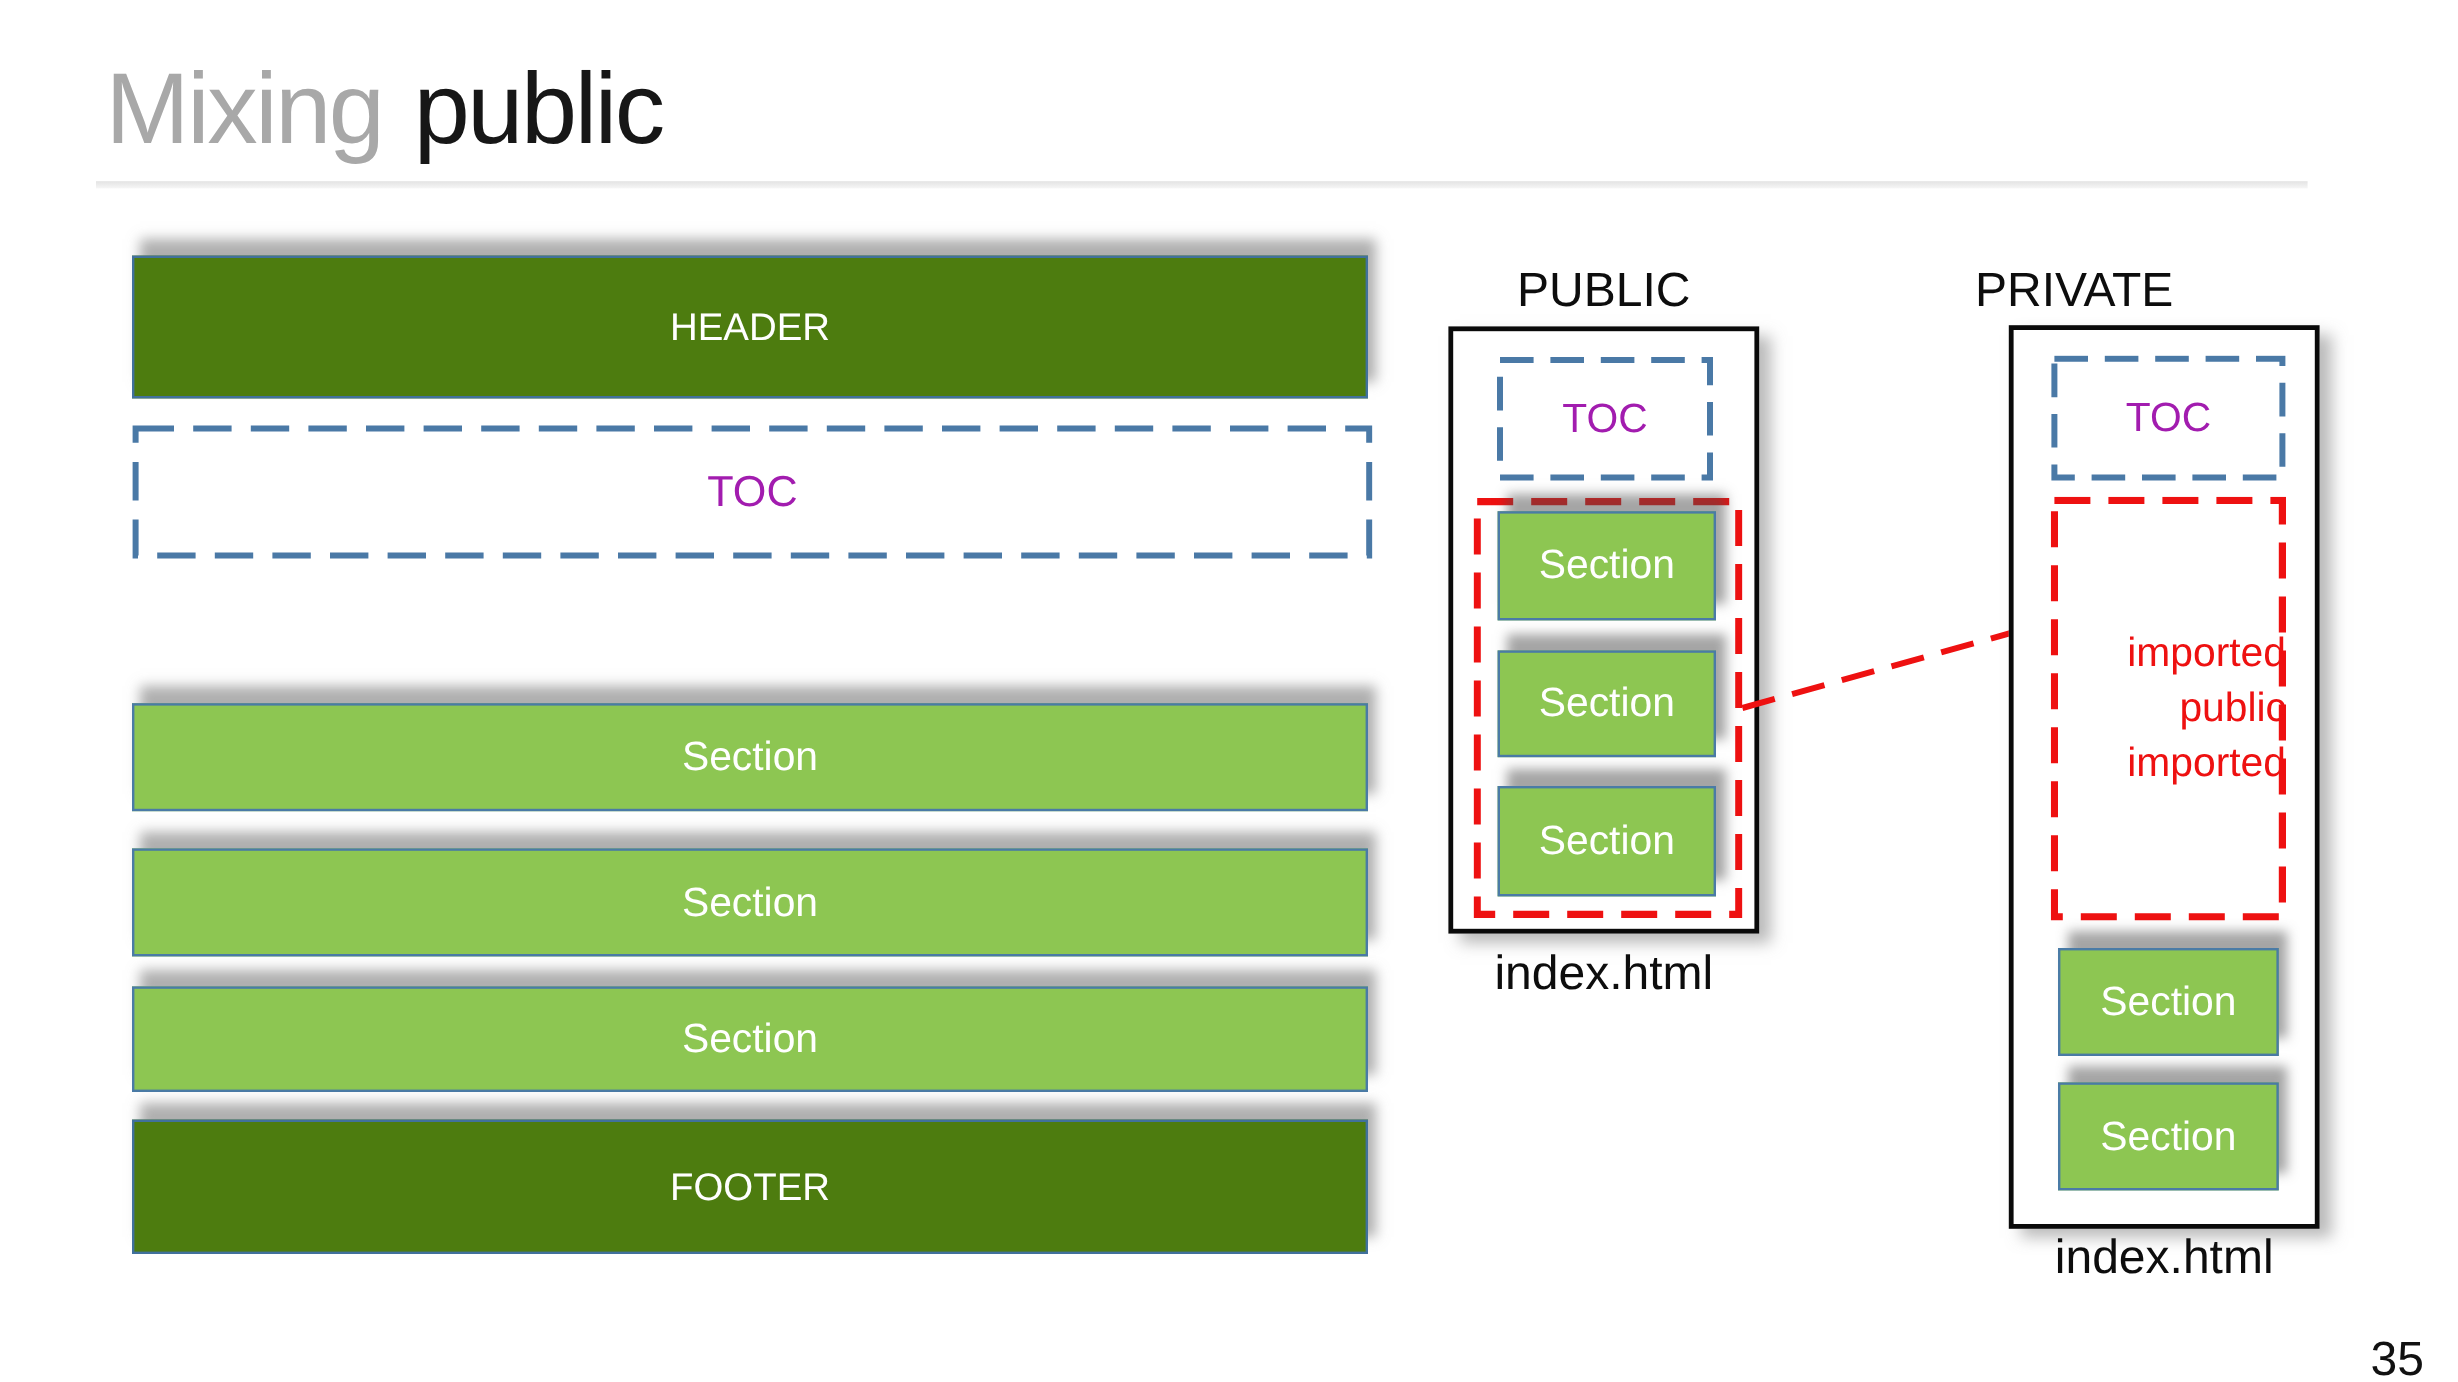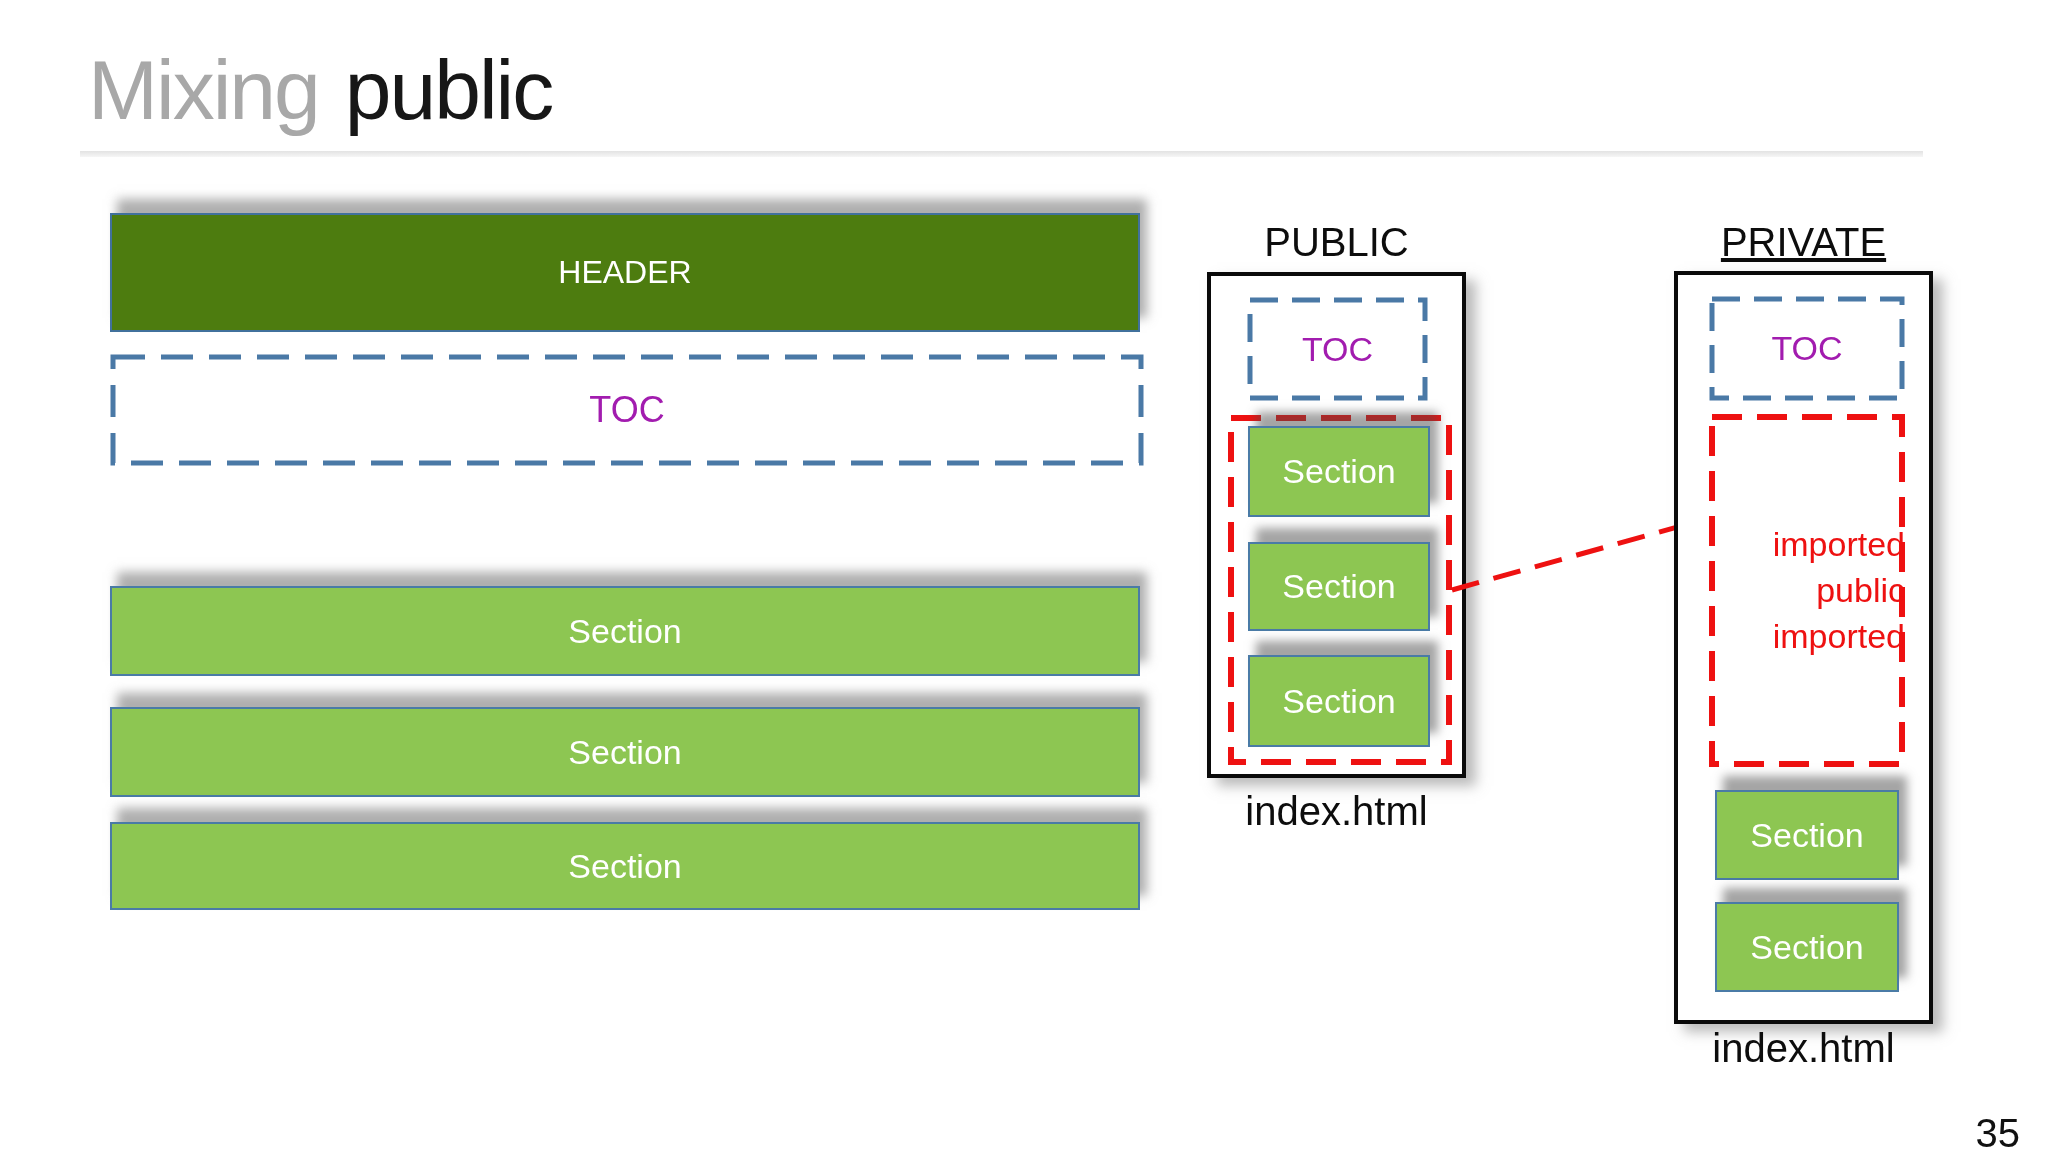--- a/index.html
+++ b/index.html
@@ -66,20 +66,23 @@
   <div class="bar green" style="top:586px;height:90px;">
     <span class="bar-label">Section</span>
   </div>
   <div class="bar green" style="top:707px;height:90px;">
     <span class="bar-label">Section</span>
   </div>
   <div class="bar green" style="top:822px;height:88px;">
     <span class="bar-label">Section</span>
   </div>
 
+  <div class="bar blue" style="top:933px;height:112px;">
+    <span class="bar-label" style="font-size:32px;">FOOTER</span>
+  </div>
 
   <div class="file-title" style="left:1207px;top:220px;width:259px;">PUBLIC</div>
   <div class="file-box" style="left:1207px;top:272px;width:259px;height:506px;"></div>
 
   <div class="dash-box" style="left:1247px;top:297px;width:181px;height:104px;">
     <svg width="181" height="104">
       <rect x="3" y="3" width="175" height="98" fill="none" stroke="#4a79a6" stroke-width="5" stroke-dasharray="28 14"></rect>
     </svg>
     <div class="dash-label" style="font-size:34px;">TOC</div>
   </div>
@@ -104,21 +107,21 @@
 
   <svg class="arrow-svg" style="left:1440px;top:495px;" width="300" height="110">
     <defs>
       <marker id="ah" markerUnits="userSpaceOnUse" markerWidth="30" markerHeight="26" refX="26" refY="12" orient="auto">
         <path d="M0,0 L28,12 L0,24 z" fill="#ee1111"></path>
       </marker>
     </defs>
     <line x1="12" y1="95" x2="266" y2="24" stroke="#ee1111" stroke-width="5" stroke-dasharray="28 15" marker-end="url(#ah)"></line>
   </svg>
 
-  <div class="file-title" style="left:1674px;top:220px;width:259px;text-decoration:underline;">PRIVATE</div>
+  <div class="file-title" style="left:1599px;top:220px;width:259px;">PRIVATE</div>
   <div class="file-box" style="left:1674px;top:271px;width:259px;height:753px;"></div>
 
   <div class="dash-box" style="left:1709px;top:296px;width:196px;height:105px;">
     <svg width="196" height="105">
       <rect x="3" y="3" width="190" height="99" fill="none" stroke="#4a79a6" stroke-width="5" stroke-dasharray="28 14"></rect>
     </svg>
     <div class="dash-label" style="font-size:34px;">TOC</div>
   </div>
 
   <div class="dash-box" style="left:1709px;top:414px;width:196px;height:353px;">

